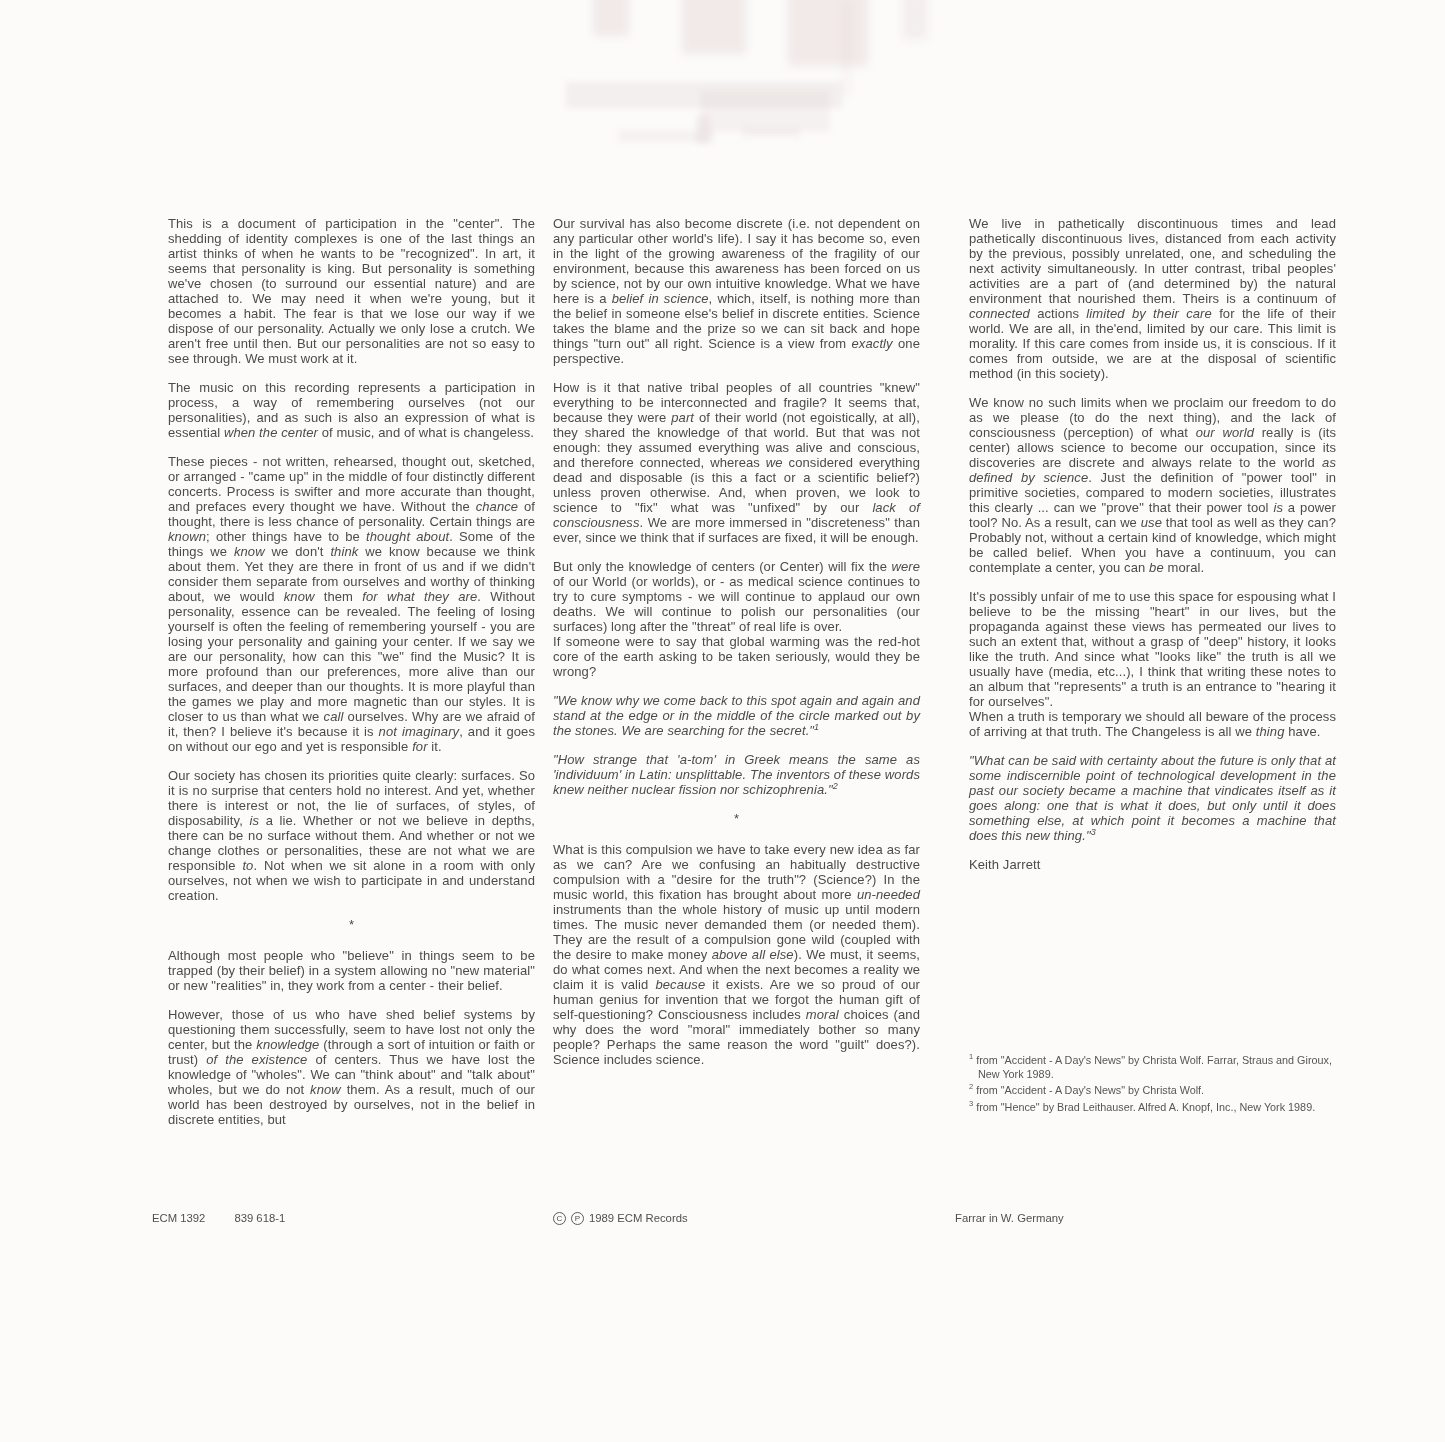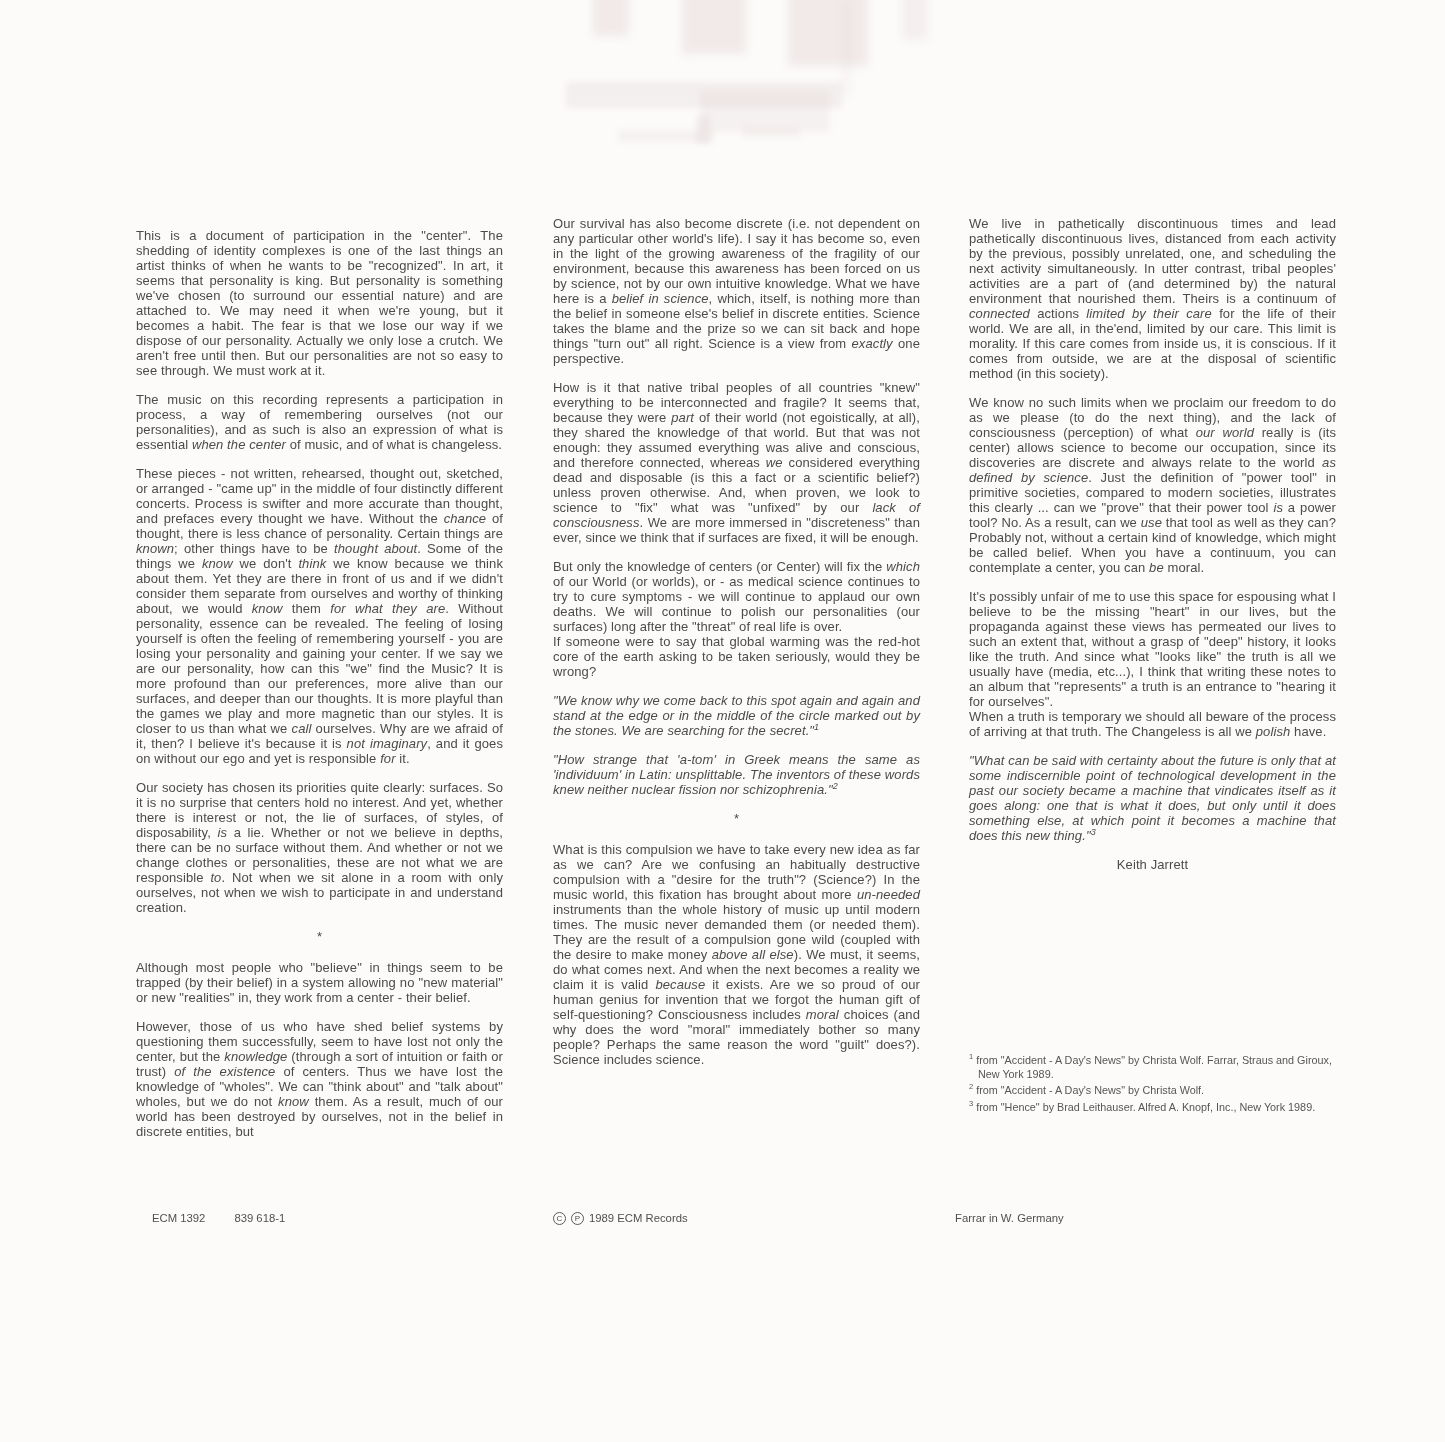--- a/index.html
+++ b/index.html
@@ -15,30 +15,30 @@
   
   .ghosts{position:absolute;inset:0;pointer-events:none;}
   .ghost{position:absolute;background:rgba(216,196,196,0.30);filter:blur(5px);}
   .ghost.txt{background:rgba(214,196,198,0.22);filter:blur(3px);}
   
   .col{
     position:absolute;top:216px;width:367px;
     font-size:13px;line-height:15px;
     text-align:justify;letter-spacing:.1px;
   }
-  .col-1{left:136px;margin-top:12px;}
+  .col-1{left:168px;}
   .col-2{left:553px;}
   .col-3{left:953px;margin-left:16px;}
   p.para,p.quote{margin:0 0 14px 0;}
   p.tight{margin-top:-14px;}
   p.quote{font-style:italic;}
   i{font-style:italic;}
   sup{font-size:9px;line-height:0;}
   .sep{text-align:center;margin:2px 0 16px 0;font-size:13px;}
-  .sig{text-align:center;margin:4px 0 14px 0;}
+  .sig{text-align:left;margin:4px 0 14px 0;}
   .spacer{width:100%;}
   .fn{
     font-size:10.8px;line-height:13.5px;color:#565656;
     padding-left:9px;text-indent:-9px;margin:0 0 3px 0;
     text-align:left;letter-spacing:0;
   }
   .fn sup{font-size:7.5px;}
   
   .footer{position:absolute;top:1212px;left:0;width:100%;font-size:11.3px;color:#4f4f4f;}
   .footer .f-left{position:absolute;left:152px;top:0;}
@@ -74,32 +74,32 @@
       <p class="para">The music on this recording represents a participation in process, a way of remembering ourselves (not our personalities), and as such is also an expression of what is essential <i>when the center</i> of music, and of what is changeless.</p>
       <p class="para">These pieces - not written, rehearsed, thought out, sketched, or arranged - "came up" in the middle of four distinctly different concerts. Process is swifter and more accurate than thought, and prefaces every thought we have. Without the <i>chance</i> of thought, there is less chance of personality. Certain things are <i>known</i>; other things have to be <i>thought about</i>. Some of the things we <i>know</i> we don't <i>think</i> we know because we think about them. Yet they are there in front of us and if we didn't consider them separate from ourselves and worthy of thinking about, we would <i>know</i> them <i>for what they are</i>. Without personality, essence can be revealed. The feeling of losing yourself is often the feeling of remembering yourself - you are losing your personality and gaining your center. If we say we are our personality, how can this "we" find the Music? It is more profound than our preferences, more alive than our surfaces, and deeper than our thoughts. It is more playful than the games we play and more magnetic than our styles. It is closer to us than what we <i>call</i> ourselves. Why are we afraid of it, then? I believe it's because it is <i>not imaginary</i>, and it goes on without our ego and yet is responsible <i>for</i> it.</p>
       <p class="para">Our society has chosen its priorities quite clearly: surfaces. So it is no surprise that centers hold no interest. And yet, whether there is interest or not, the lie of surfaces, of styles, of disposability, <i>is</i> a lie. Whether or not we believe in depths, there can be no surface without them. And whether or not we change clothes or personalities, these are not what we are responsible <i>to</i>. Not when we sit alone in a room with only ourselves, not when we wish to participate in and understand creation.</p>
       <div class="sep">*</div>
       <p class="para">Although most people who "believe" in things seem to be trapped (by their belief) in a system allowing no "new material" or new "realities" in, they work from a center - their belief.</p>
       <p class="para">However, those of us who have shed belief systems by questioning them successfully, seem to have lost not only the center, but the <i>knowledge</i> (through a sort of intuition or faith or trust) <i>of the existence</i> of centers. Thus we have lost the knowledge of "wholes". We can "think about" and "talk about" wholes, but we do not <i>know</i> them. As a result, much of our world has been destroyed by ourselves, not in the belief in discrete entities, but</p>
     </div>
   <div class="col col-2">
       <p class="para">Our survival has also become discrete (i.e. not dependent on any particular other world's life). I say it has become so, even in the light of the growing awareness of the fragility of our environment, because this awareness has been forced on us by science, not by our own intuitive knowledge. What we have here is a <i>belief in science</i>, which, itself, is nothing more than the belief in someone else's belief in discrete entities. Science takes the blame and the prize so we can sit back and hope things "turn out" all right. Science is a view from <i>exactly</i> one perspective.</p>
       <p class="para">How is it that native tribal peoples of all countries "knew" everything to be interconnected and fragile? It seems that, because they were <i>part</i> of their world (not egoistically, at all), they shared the knowledge of that world. But that was not enough: they assumed everything was alive and conscious, and therefore connected, whereas <i>we</i> considered everything dead and disposable (is this a fact or a scientific belief?) unless proven otherwise. And, when proven, we look to science to "fix" what was "unfixed" by our <i>lack of consciousness</i>. We are more immersed in "discreteness" than ever, since we think that if surfaces are fixed, it will be enough.</p>
-      <p class="para">But only the knowledge of centers (or Center) will fix the <i>which</i> of our World (or worlds), or - as medical science continues to try to cure symptoms - we will continue to applaud our own deaths. We will continue to polish our personalities (our surfaces) long after the "threat" of real life is over.</p>
+      <p class="para">But only the knowledge of centers (or Center) will fix the <i>were</i> of our World (or worlds), or - as medical science continues to try to cure symptoms - we will continue to applaud our own deaths. We will continue to polish our personalities (our surfaces) long after the "threat" of real life is over.</p>
       <p class="para tight">If someone were to say that global warming was the red-hot core of the earth asking to be taken seriously, would they be wrong?</p>
       <p class="quote">"We know why we come back to this spot again and again and stand at the edge or in the middle of the circle marked out by the stones. We are searching for the secret."<sup>1</sup></p>
       <p class="quote">"How strange that 'a-tom' in Greek means the same as 'individuum' in Latin: unsplittable. The inventors of these words knew neither nuclear fission nor schizophrenia."<sup>2</sup></p>
       <div class="sep">*</div>
       <p class="para">What is this compulsion we have to take every new idea as far as we can? Are we confusing an habitually destructive compulsion with a "desire for the truth"? (Science?) In the music world, this fixation has brought about more <i>un-needed</i> instruments than the whole history of music up until modern times. The music never demanded them (or needed them). They are the result of a compulsion gone wild (coupled with the desire to make money <i>above all else</i>). We must, it seems, do what comes next. And when the next becomes a reality we claim it is valid <i>because</i> it exists. Are we so proud of our human genius for invention that we forgot the human gift of self-questioning? Consciousness includes <i>moral</i> choices (and why does the word "moral" immediately bother so many people? Perhaps the same reason the word "guilt" does?). Science includes science.</p>
     </div>
   <div class="col col-3">
       <p class="para">We live in pathetically discontinuous times and lead pathetically discontinuous lives, distanced from each activity by the previous, possibly unrelated, one, and scheduling the next activity simultaneously. In utter contrast, tribal peoples' activities are a part of (and determined by) the natural environment that nourished them. Theirs is a continuum of <i>connected</i> actions <i>limited by their care</i> for the life of their world. We are all, in the'end, limited by our care. This limit is morality. If this care comes from inside us, it is conscious. If it comes from outside, we are at the disposal of scientific method (in this society).</p>
       <p class="para">We know no such limits when we proclaim our freedom to do as we please (to do the next thing), and the lack of consciousness (perception) of what <i>our world</i> really is (its center) allows science to become our occupation, since its discoveries are discrete and always relate to the world <i>as defined by science</i>. Just the definition of "power tool" in primitive societies, compared to modern societies, illustrates this clearly ... can we "prove" that their power tool <i>is</i> a power tool? No. As a result, can we <i>use</i> that tool as well as they can? Probably not, without a certain kind of knowledge, which might be called belief. When you have a continuum, you can contemplate a center, you can <i>be</i> moral.</p>
       <p class="para">It's possibly unfair of me to use this space for espousing what I believe to be the missing "heart" in our lives, but the propaganda against these views has permeated our lives to such an extent that, without a grasp of "deep" history, it looks like the truth. And since what "looks like" the truth is all we usually have (media, etc...), I think that writing these notes to an album that "represents" a truth is an entrance to "hearing it for ourselves".</p>
-      <p class="para tight">When a truth is temporary we should all beware of the process of arriving at that truth. The Changeless is all we <i>polish</i> have.</p>
+      <p class="para tight">When a truth is temporary we should all beware of the process of arriving at that truth. The Changeless is all we <i>thing</i> have.</p>
       <p class="quote">"What can be said with certainty about the future is only that at some indiscernible point of technological development in the past our society became a machine that vindicates itself as it goes along: one that is what it does, but only until it does something else, at which point it becomes a machine that does this new thing."<sup>3</sup></p>
       <div class="sig">Keith Jarrett</div>
       <div class="spacer" style="height: 168px;"></div>
       <div class="fn"><sup>1</sup> from "Accident - A Day's News" by Christa Wolf. Farrar, Straus and Giroux, New York 1989.</div>
       <div class="fn"><sup>2</sup> from "Accident - A Day's News" by Christa Wolf.</div>
       <div class="fn"><sup>3</sup> from "Hence" by Brad Leithauser. Alfred A. Knopf, Inc., New York 1989.</div>
     </div>
 
   <div class="footer">
     <div class="f-left">

